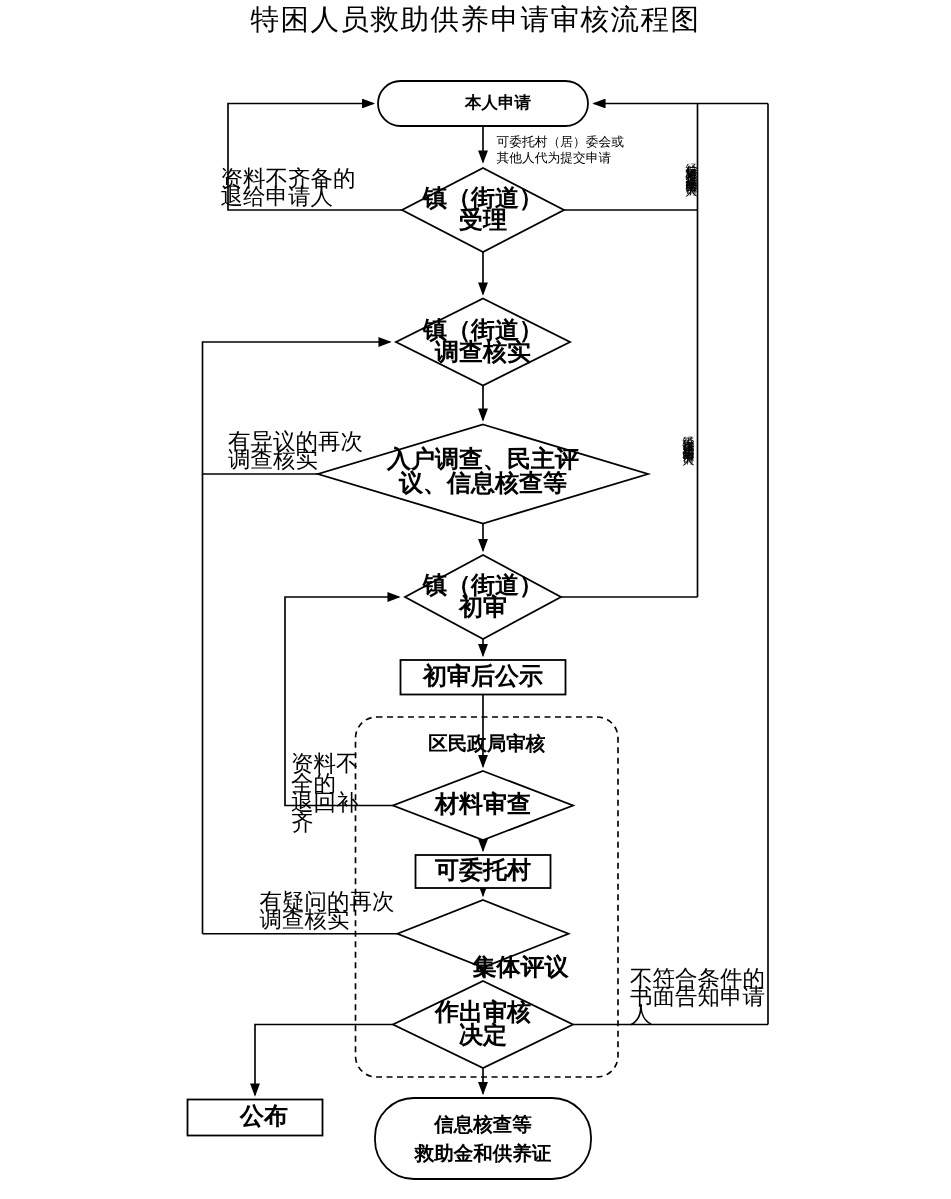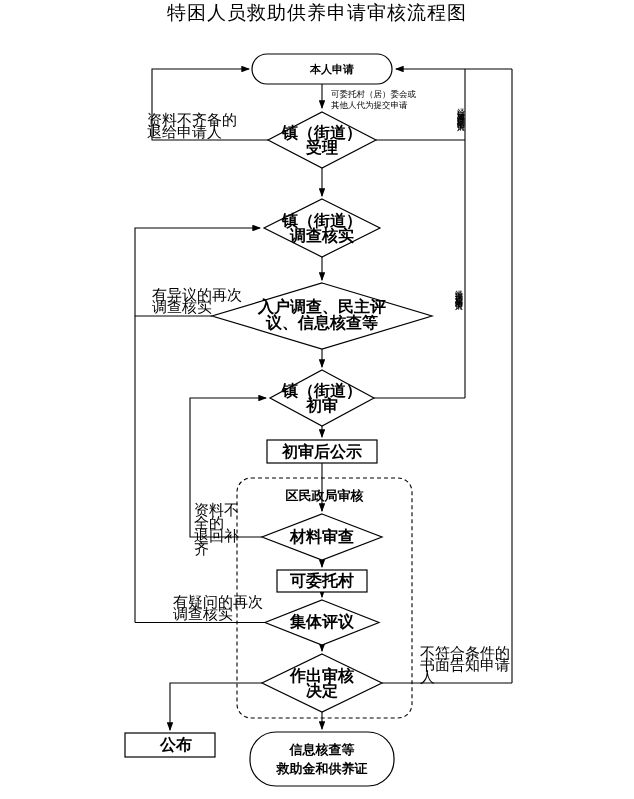--- a/index.html
+++ b/index.html
@@ -120,21 +120,21 @@
   <div class="txt node-text" style="left:267px;top:440px;width:110px;line-height:23px;">初审后公示</div>
 
   <div class="txt node-text" style="left:237px;top:488px;width:175px;font-size:13px;">区民政局审核</div>
 
   <div class="txt node-text" style="left:262px;top:527px;width:120px;line-height:20px;">材料审查</div>
 
   <div class="txt node-text" style="left:277px;top:570px;width:90px;line-height:22px;">可委托村</div>
 
   <div class="txt annot" style="left:149px;top:596px;width:100px;margin-left:24px;">有疑问的再次调查核实</div>
 
-  <div class="txt node-text" style="left:265px;top:612px;width:114px;line-height:20px;">集体评议</div>
+  <div class="txt node-text" style="left:265px;top:636px;width:114px;line-height:20px;text-align:right;">集体评议</div>
 
   <div class="txt node-text" style="left:262px;top:668px;width:120px;">作出审核
 决定</div>
 
   <div class="txt annot" style="left:420px;top:647px;width:92px;">不符合条件的书面告知申请人</div>
 
   <div class="txt node-text" style="left:125px;top:733px;width:102px;line-height:24px;">公布</div>
 
   <div class="txt node-text" style="left:250px;top:740px;width:144px;font-size:13px;line-height:19px;">信息核查等
 救助金和供养证</div>

